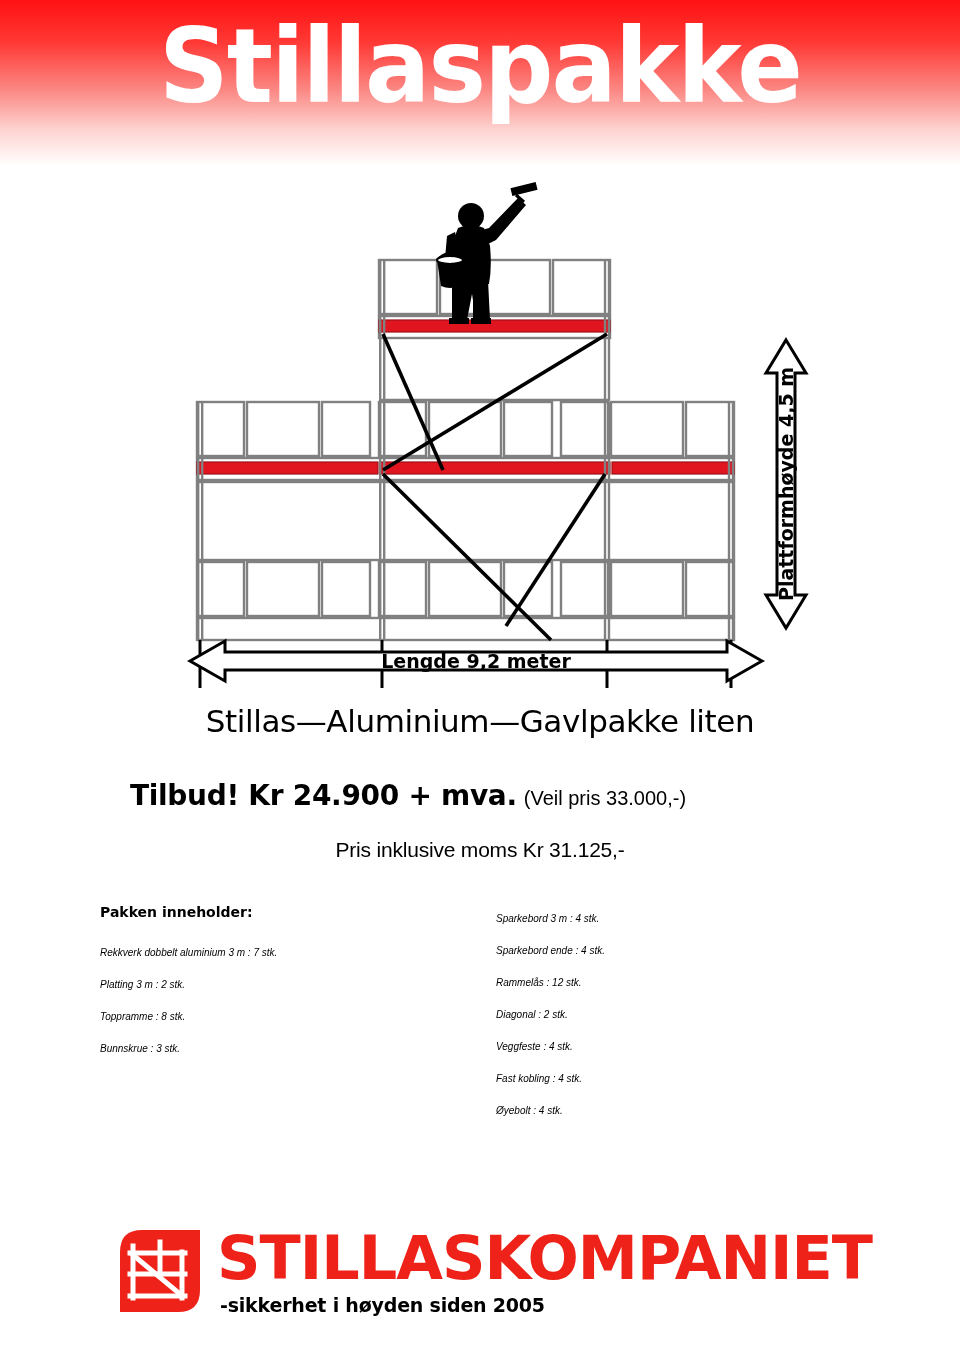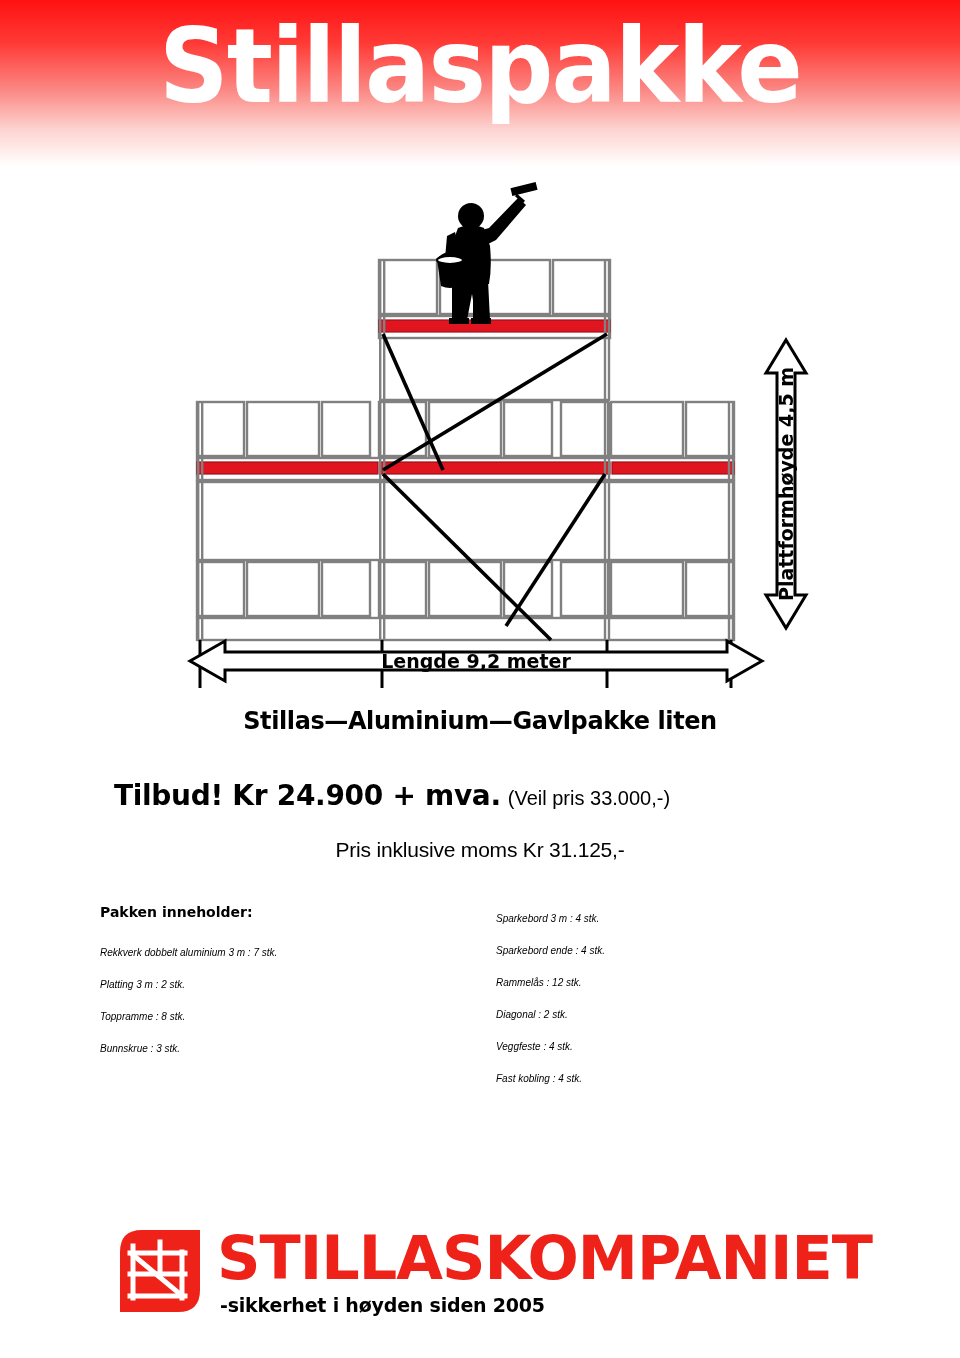--- a/index.html
+++ b/index.html
@@ -36,26 +36,27 @@
   
   .figure{
     position:absolute;left:0;top:168px;width:960px;height:520px;
   }
   .figure svg{display:block;}
 
   
   .product-title{
     position:absolute;left:0;top:703px;width:960px;text-align:center;
     font-family:"DejaVu Sans", sans-serif;
-    font-weight:700;font-size:24px;line-height:36px;letter-spacing:-0.4px;
+    font-weight:400;font-size:31px;line-height:36px;letter-spacing:-0.4px;
     white-space:nowrap;
   }
   .price-row{
     position:absolute;left:0;top:779px;width:784px;text-align:center;
     white-space:nowrap;
+    padding-left:16px;
   }
   .price-main{
     font-family:"DejaVu Sans", sans-serif;
     font-weight:700;font-size:28px;letter-spacing:-0.3px;
   }
   .price-veil{
     font-family:"Liberation Sans", sans-serif;
     font-weight:400;font-size:20px;letter-spacing:0px;
     margin-left:7px;
   }
@@ -285,20 +286,21 @@
       <div class="item">Toppramme : 8 stk.</div>
       <div class="item">Bunnskrue : 3 stk.</div>
     </div>
     <div class="col col-right">
       <div class="item">Sparkebord 3 m : 4 stk.</div>
       <div class="item">Sparkebord ende : 4 stk.</div>
       <div class="item">Rammelås : 12 stk.</div>
       <div class="item">Diagonal : 2 stk.</div>
       <div class="item">Veggfeste : 4 stk.</div>
       <div class="item">Fast kobling : 4 stk.</div>
+      <div class="item">Øyebolt : 4 stk.</div>
     </div>
   </div>
 </div>
 
 <div class="logo">
   <div class="logo-mark">
     <svg width="80" height="82" viewBox="0 0 80 82" xmlns="http://www.w3.org/2000/svg">
       <path d="M22 0 H80 V60 Q80 82 58 82 H0 V22 Q0 0 22 0 Z" fill="#ee2218"></path>
       <g stroke="#ffffff" stroke-width="5" fill="none" stroke-linecap="square">
         <line x1="13" y1="16" x2="13" y2="68"></line>

